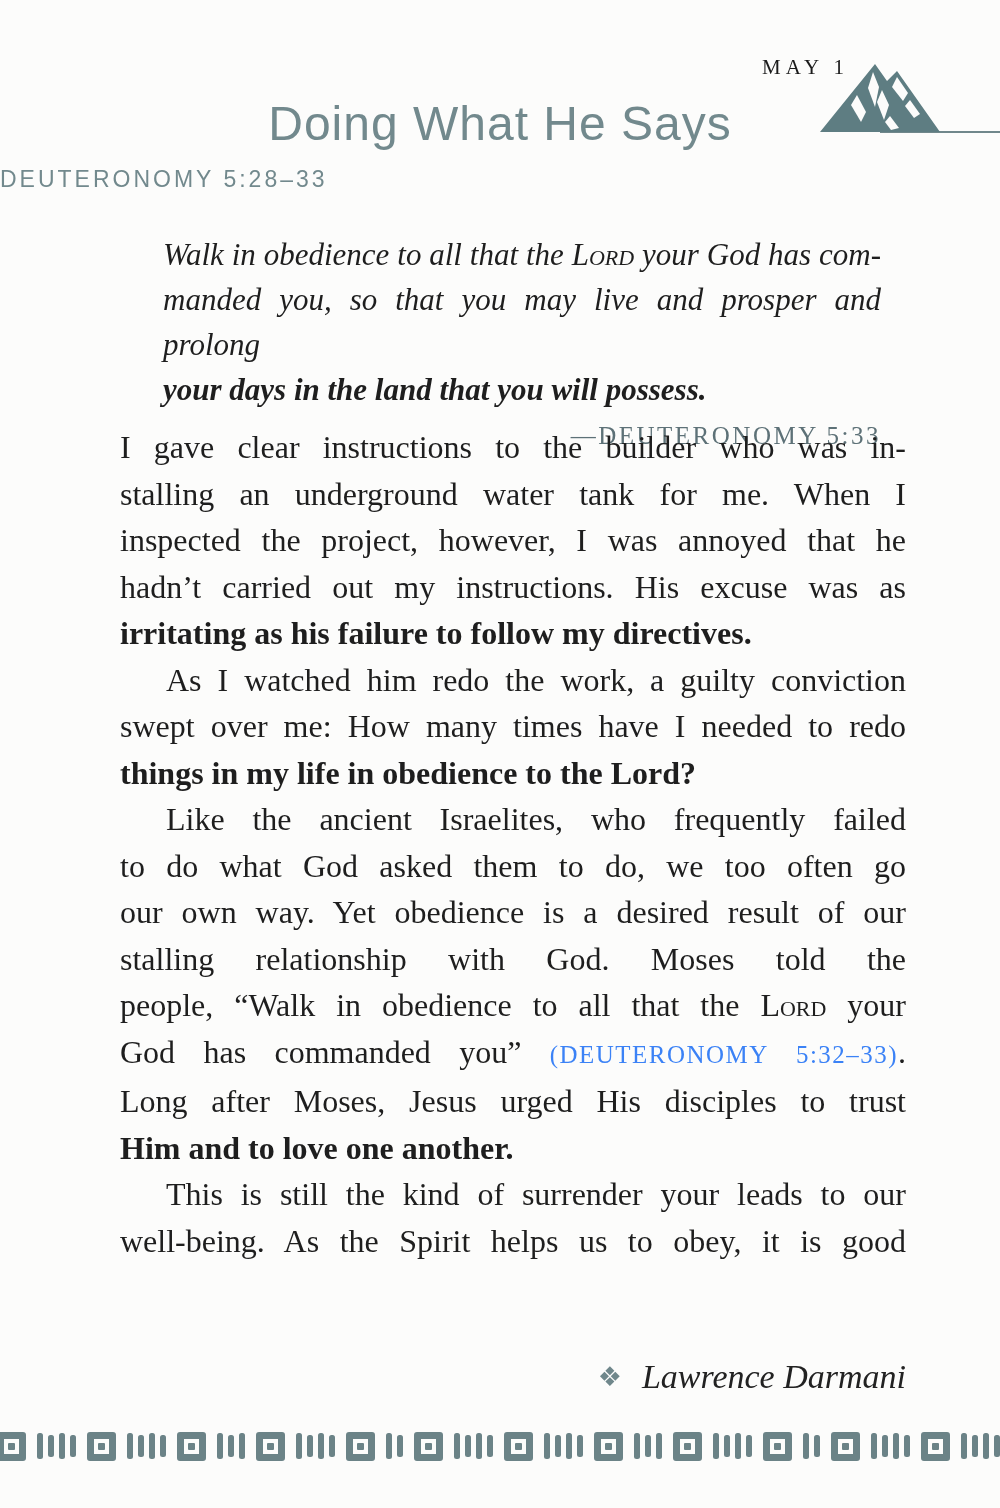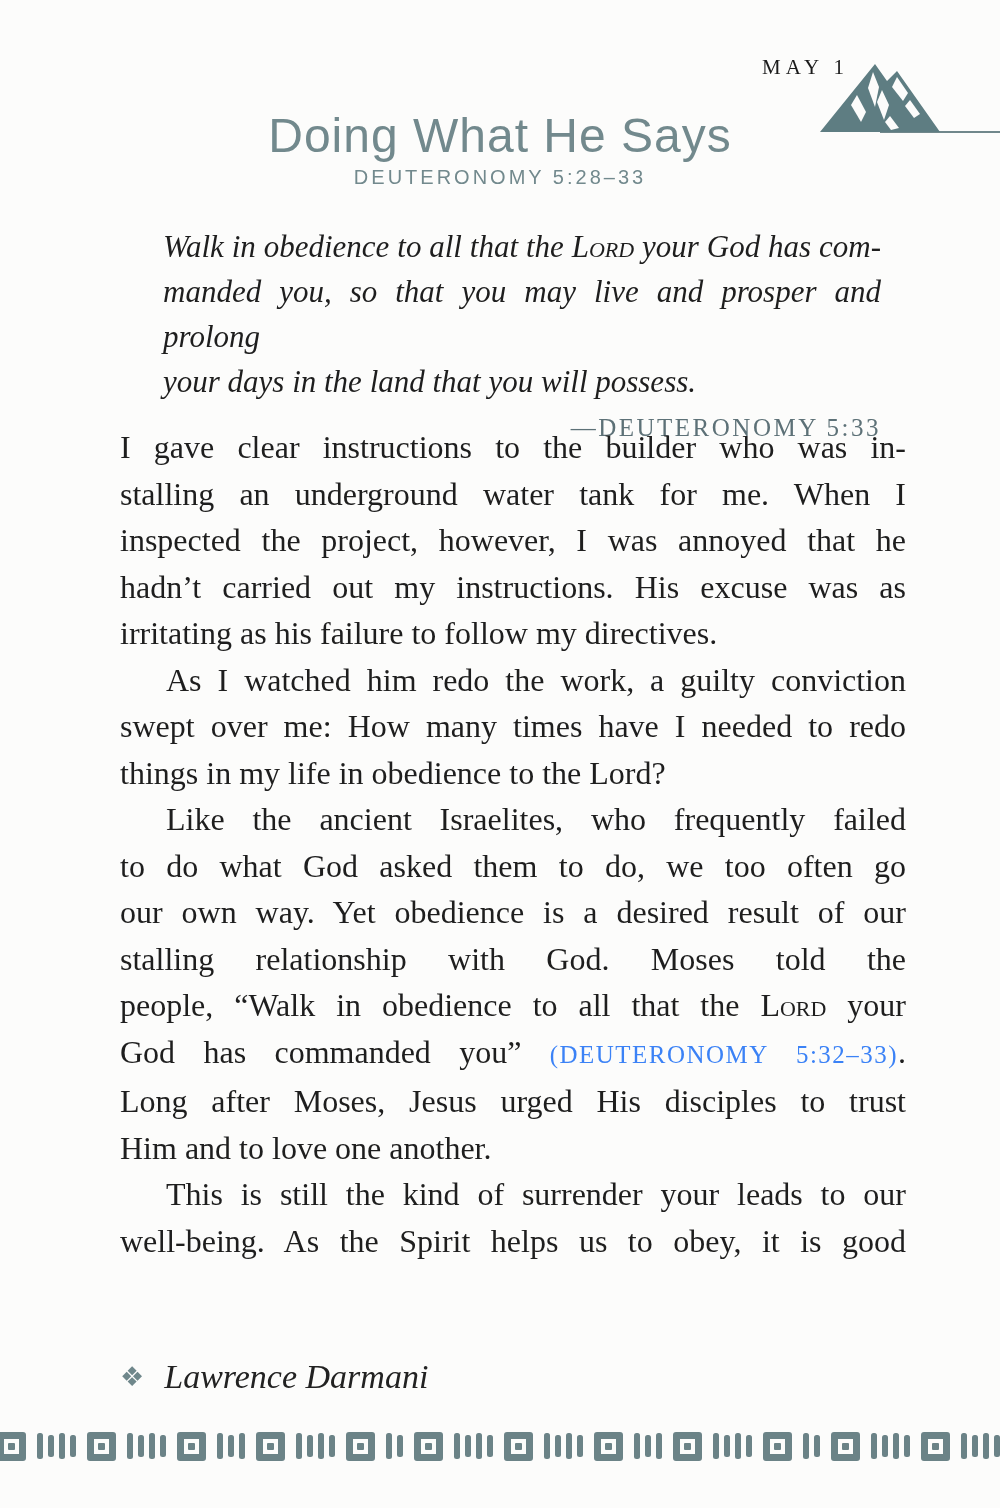--- a/index.html
+++ b/index.html
@@ -35,47 +35,46 @@
     position: absolute;
     top: 71px;
     left: 60px;
     width: 120px;
     border-top: 2px solid #70878b;
   }
   .mountain-svg { position: absolute; top: 0; left: 0; }
 
   .page-title {
     position: absolute;
-    top: 108px;
+    top: 96px;
     left: 0;
     width: 100%;
     text-align: center;
     font-family: "Liberation Sans", "DejaVu Sans", sans-serif;
     font-size: 48px;
     font-weight: 500;
     letter-spacing: 1px;
     color: #72898d;
   }
   .passage-ref {
     position: absolute;
     top: 166px;
     left: 0;
     width: 100%;
-    text-align: center;
     font-family: "Liberation Sans", "DejaVu Sans", sans-serif;
-    font-size: 20px;
+    font-size: 23px;
     font-weight: 400;
     letter-spacing: 3px;
     color: #72898d;
   }
 
   
   .epigraph {
     position: absolute;
-    top: 224px;
+    top: 232px;
     left: 163px;
     width: 718px;
   }
   .epigraph .jline {
     font-style: italic;
     font-size: 31px;
     line-height: 45px;
   }
   .quote-attribution {
     margin-top: 10px;
@@ -90,37 +89,37 @@
     position: absolute;
     top: 424px;
     left: 120px;
     width: 786px;
   }
   .devotional-body .jline {
     font-size: 32px;
     line-height: 46.5px;
   }
   .jline { text-align: justify; text-align-last: justify; white-space: normal; }
-  .jline.last { text-align-last: left; }
+  .jline.last { text-align-last: left; font-weight: bold; }
   .jline.indent { text-indent: 46px; }
 
   .sc { font-variant: small-caps; }
   .ref {
     color: #3b82f6;
     font-size: 0.78em;
     letter-spacing: 1.5px;
   }
 
   
   .byline {
     position: absolute;
     top: 1358px;
     left: 120px;
     width: 786px;
-    text-align: left;
+    text-align: right;
     font-style: italic;
     font-size: 34px;
     color: #222;
   }
   .author-ornament {
     font-style: normal;
     color: #6f878b;
     font-size: 27px;
     margin-right: 20px;
     vertical-align: 2px;

